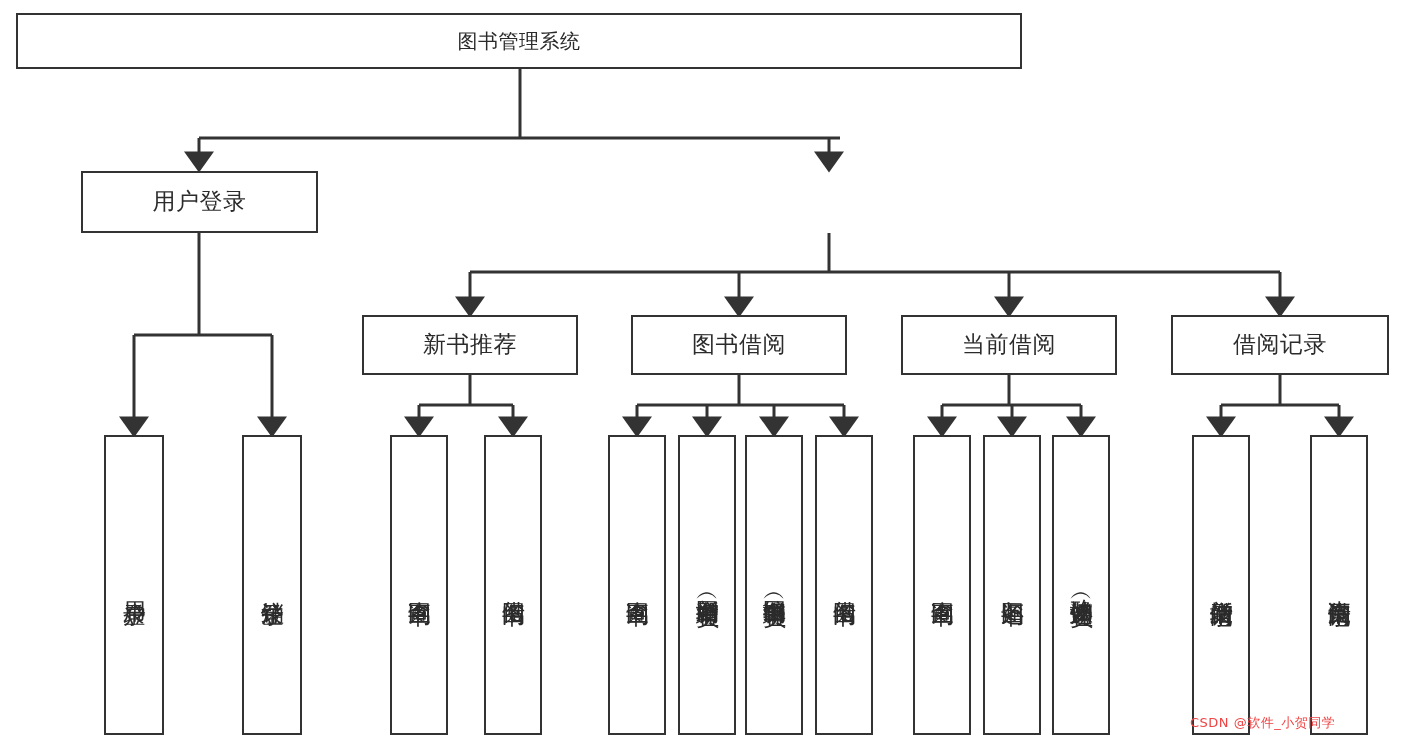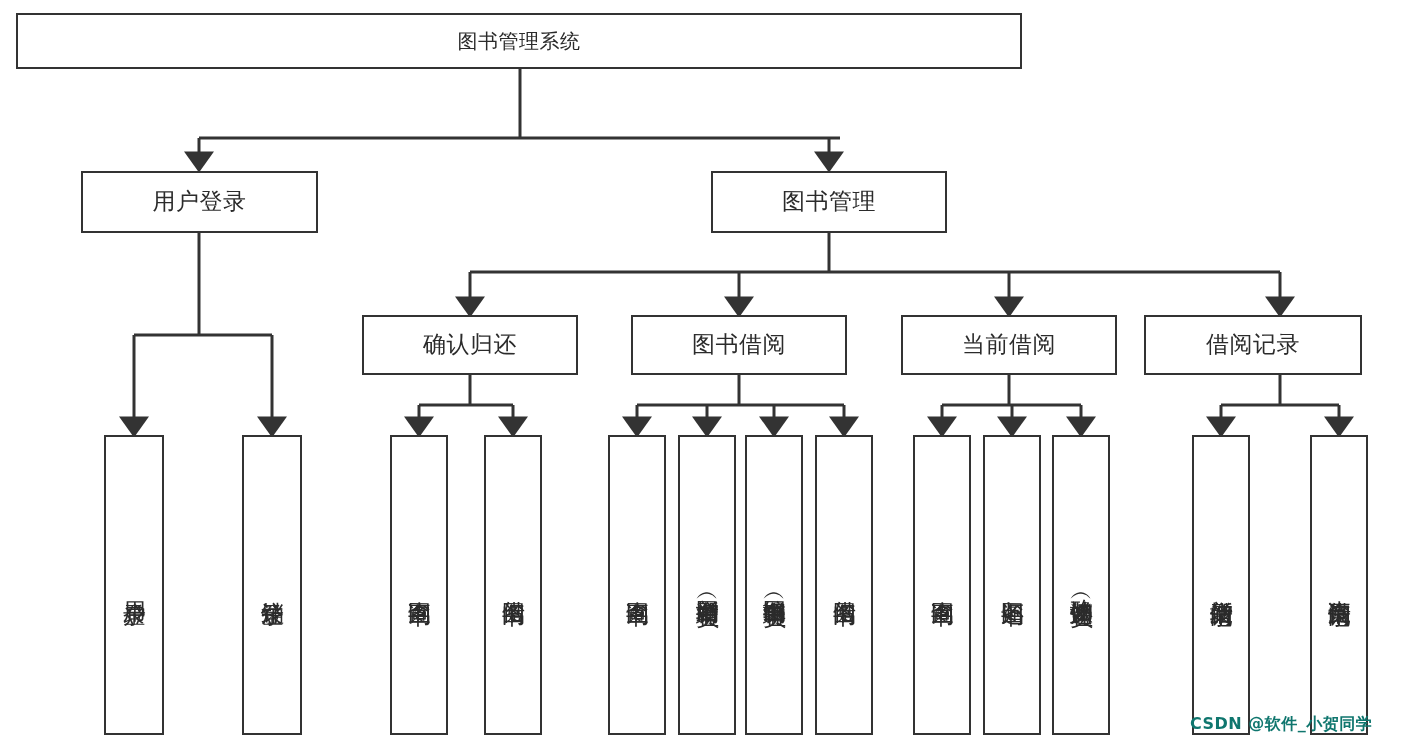--- a/index.html
+++ b/index.html
@@ -51,25 +51,24 @@
     padding: 4px 0;
   }
   .node.vert > span {
     writing-mode: vertical-rl;
     text-orientation: upright;
     display: block;
   }
   .node.root { font-size: 20px; }
   .watermark {
     position: absolute;
-    color: #0f766e;
-    font-size: 16px;
+    color: #ef4444;
+    font-size: 13px;
     white-space: nowrap;
     letter-spacing: 0.5px;
-    font-weight: bold;
   }
 </style>
 </head>
 <body>
 
 <div id="canvas">
 
   <svg id="connectors" viewBox="0 0 1405 747" xmlns="http://www.w3.org/2000/svg">
     <defs>
       <marker id="arrow" markerWidth="10" markerHeight="10" refX="3.2" refY="5" orient="auto" markerUnits="strokeWidth">
@@ -120,34 +119,31 @@
     </g>
   </svg>
 
   <div class="node horiz root" style="left:16px; top:13px; width:1006px; height:56px;">
     <span>图书管理系统</span>
   </div>
 
   <div class="node horiz" style="left:81px; top:171px; width:237px; height:62px;">
     <span>用户登录</span>
   </div>
-  <div class="node horiz" style="left:711px; top:171px; width:236px; height:62px;">
-    <span>图书管理</span>
-  </div>
 
   <div class="node horiz" style="left:362px; top:315px; width:216px; height:60px;">
-    <span>确认归还</span>
+    <span>新书推荐</span>
   </div>
   <div class="node horiz" style="left:631px; top:315px; width:216px; height:60px;">
     <span>图书借阅</span>
   </div>
   <div class="node horiz" style="left:901px; top:315px; width:216px; height:60px;text-align:right;">
     <span>当前借阅</span>
   </div>
-  <div class="node horiz" style="left:1144px; top:315px; width:218px; height:60px;">
+  <div class="node horiz" style="left:1171px; top:315px; width:218px; height:60px;">
     <span>借阅记录</span>
   </div>
 
   <div class="node vert" style="left:104px; top:435px; width:60px; height:300px;">
     <span>用户登录</span>
   </div>
   <div class="node vert" style="left:242px; top:435px; width:60px; height:300px;">
     <span>注销登录</span>
   </div>
 

